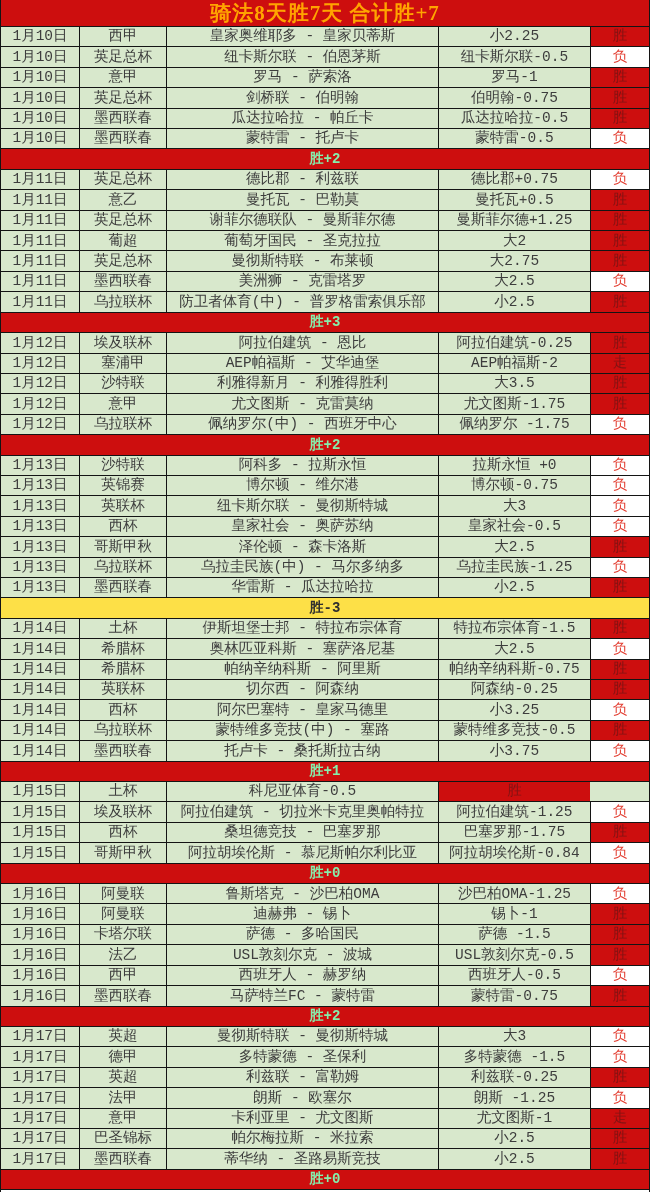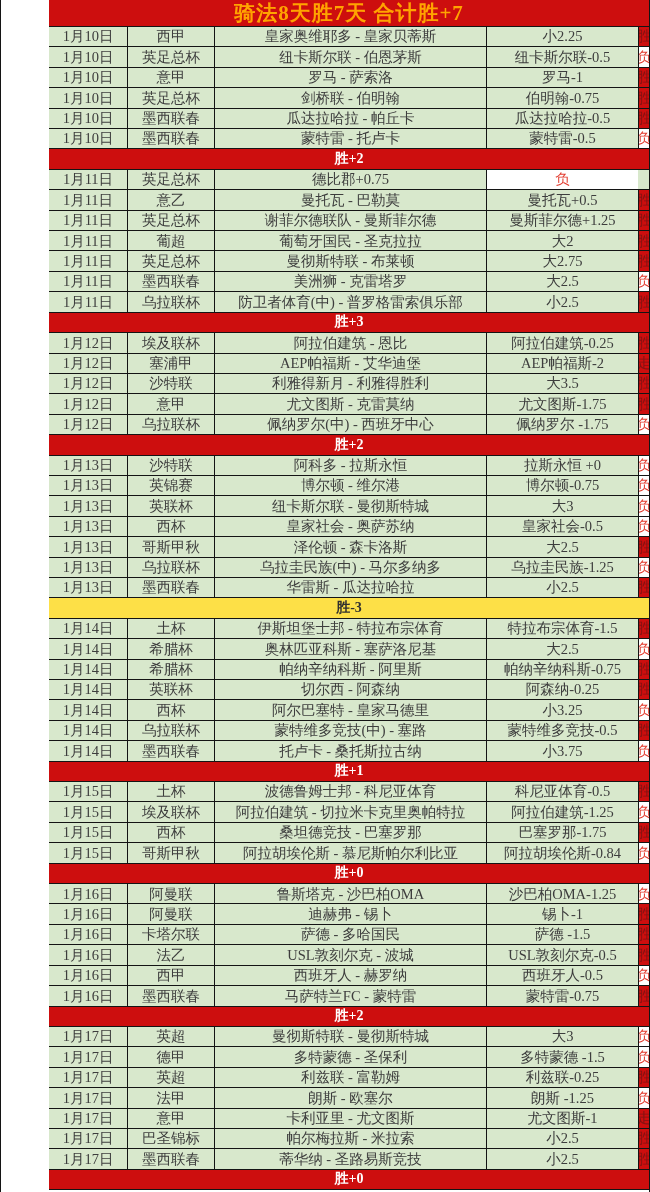--- a/index.html
+++ b/index.html
@@ -5,21 +5,20 @@
   html,body{margin:0;padding:0;background:#ffffff;}
   #screen{
     position:relative;
     width:650px;height:1192px;
     overflow:hidden;
     background:#fff;
     font-family:"Liberation Serif","DejaVu Serif",serif;
     border-left:1px solid #141414;
     border-right:1px solid #141414;
     box-sizing:border-box;
-    padding-left:48px;
   }
   .header{
     height:27px;
     background:#cd0e0e;
     display:flex;align-items:center;justify-content:center;
     border-bottom:1px solid #141414;
     box-sizing:border-box;
   }
   .header .title{
     color:#ffa400;
@@ -29,27 +28,28 @@
     line-height:1;
   }
   .tbody{width:100%;}
   .row{
     display:grid;
     grid-template-columns:78px 87px 272px 152px 1fr;
     height:20.42px;
     border-bottom:1px solid #141414;
     box-sizing:border-box;
     background:#d8e8cc;
+    font-family:Liberation Mono, monospace;
   }
   .row.summary{
     display:flex;
     align-items:center;justify-content:center;
   }
   .row.summary.red{background:#cd0e0e;}
-  .row.summary.red .summary-label{color:#ffffff;}
+  .row.summary.red .summary-label{color:#86efac;}
   .row.summary.gray{background:#fde047;}
   .row.summary.gray .summary-label{color:#2f2f2f;}
   .summary-label{
     font-size:14px;font-weight:bold;line-height:1;
   }
   .cell{
     display:flex;align-items:center;justify-content:center;
     font-size:14.5px;
     color:#3d3d3d;
     border-left:1px solid #141414;
@@ -117,20 +117,21 @@
         <div class="cell match">蒙特雷 - 托卢卡</div>
         <div class="cell bet">蒙特雷-0.5</div>
         <div class="cell result lose">负</div>
       </div>
       <div class="row summary red">
         <div class="summary-label">胜+2</div>
       </div>
       <div class="row match">
         <div class="cell date">1月11日</div>
         <div class="cell league">英足总杯</div>
+        <div class="cell match">德比郡 - 利兹联</div>
         <div class="cell bet">德比郡+0.75</div>
         <div class="cell result lose">负</div>
       </div>
       <div class="row match">
         <div class="cell date">1月11日</div>
         <div class="cell league">意乙</div>
         <div class="cell match">曼托瓦 - 巴勒莫</div>
         <div class="cell bet">曼托瓦+0.5</div>
         <div class="cell result win">胜</div>
       </div>
@@ -310,21 +311,20 @@
         <div class="cell match">托卢卡 - 桑托斯拉古纳</div>
         <div class="cell bet">小3.75</div>
         <div class="cell result lose">负</div>
       </div>
       <div class="row summary red">
         <div class="summary-label">胜+1</div>
       </div>
       <div class="row match">
         <div class="cell date">1月15日</div>
         <div class="cell league">土杯</div>
-        <div class="cell match">波德鲁姆士邦 - 科尼亚体育</div>
         <div class="cell bet">科尼亚体育-0.5</div>
         <div class="cell result win">胜</div>
       </div>
       <div class="row match">
         <div class="cell date">1月15日</div>
         <div class="cell league">埃及联杯</div>
         <div class="cell match">阿拉伯建筑 - 切拉米卡克里奥帕特拉</div>
         <div class="cell bet">阿拉伯建筑-1.25</div>
         <div class="cell result lose">负</div>
       </div>

